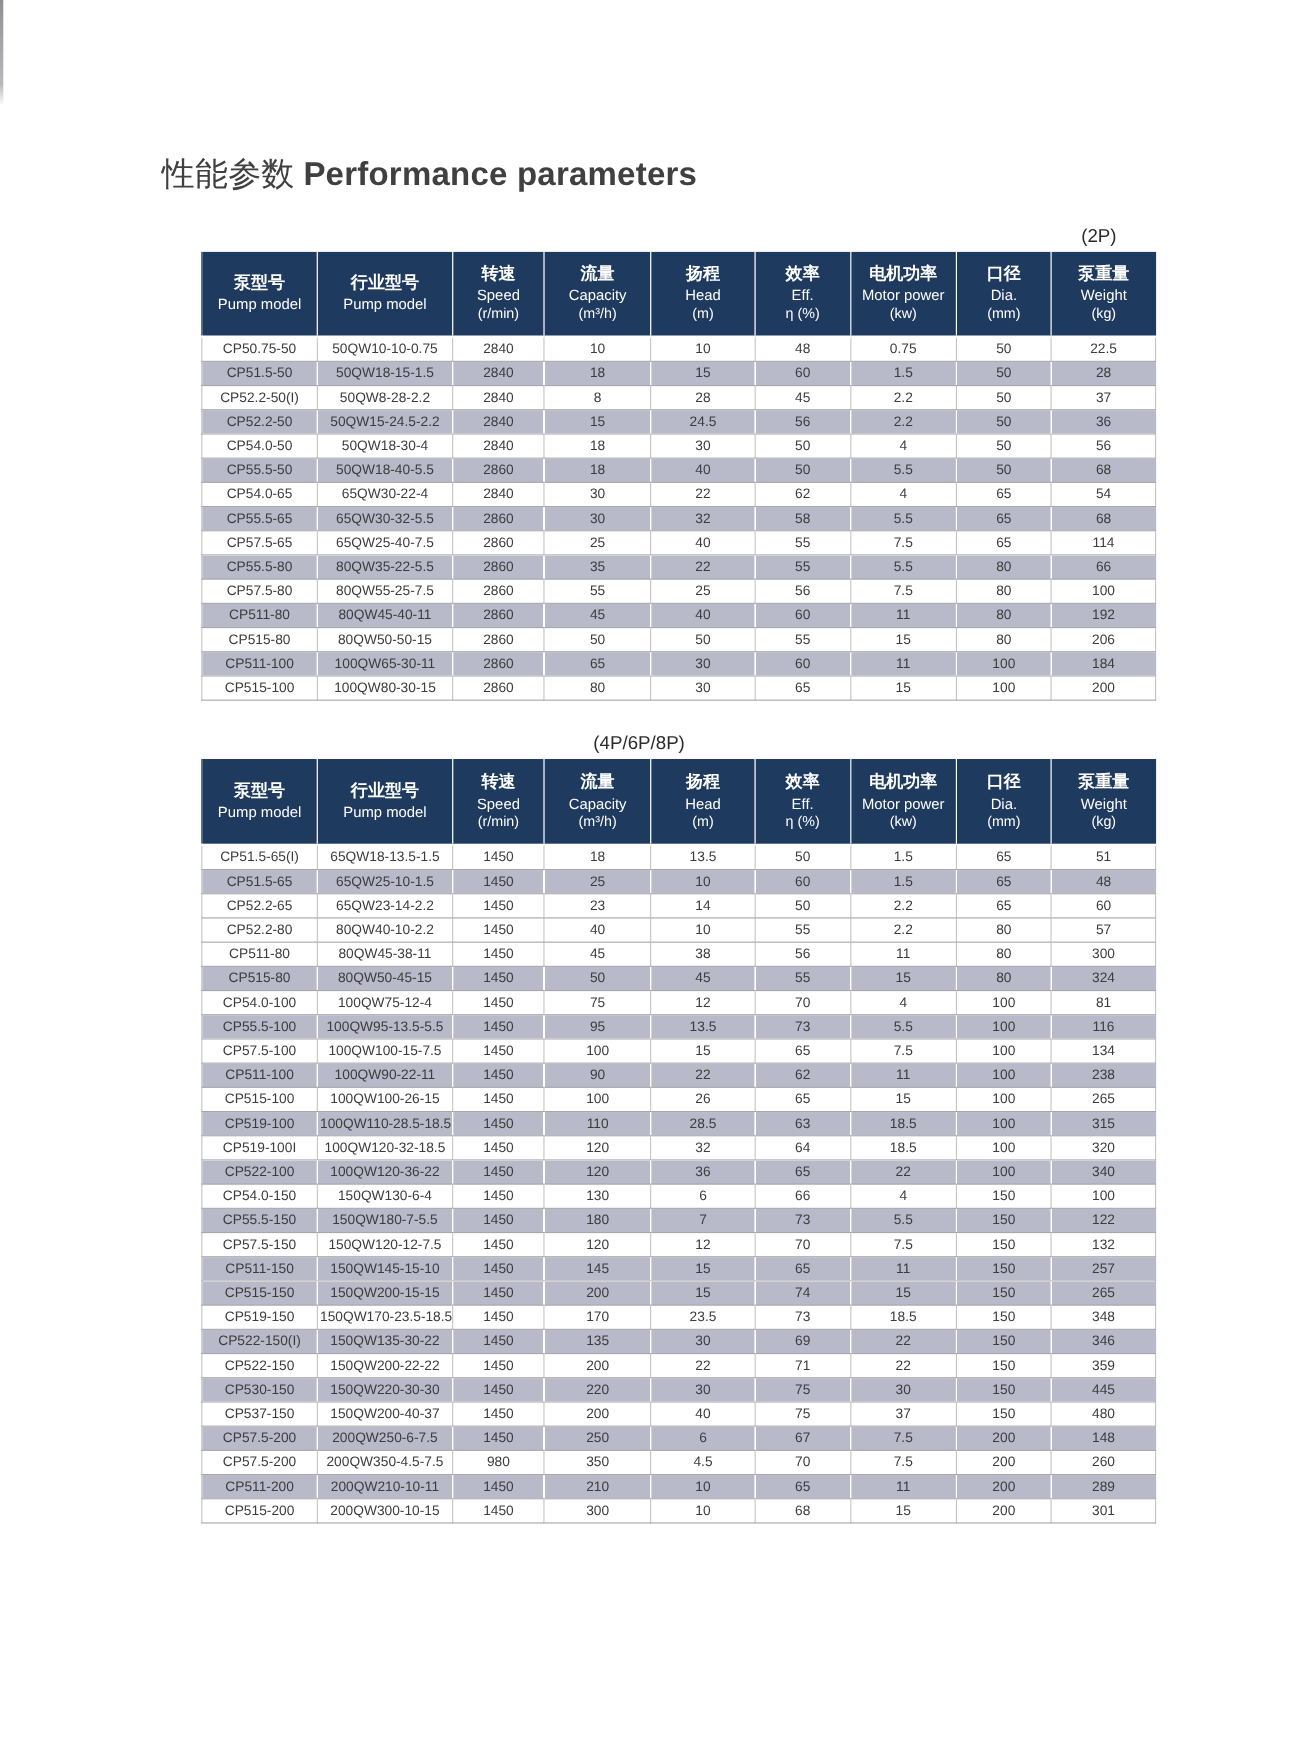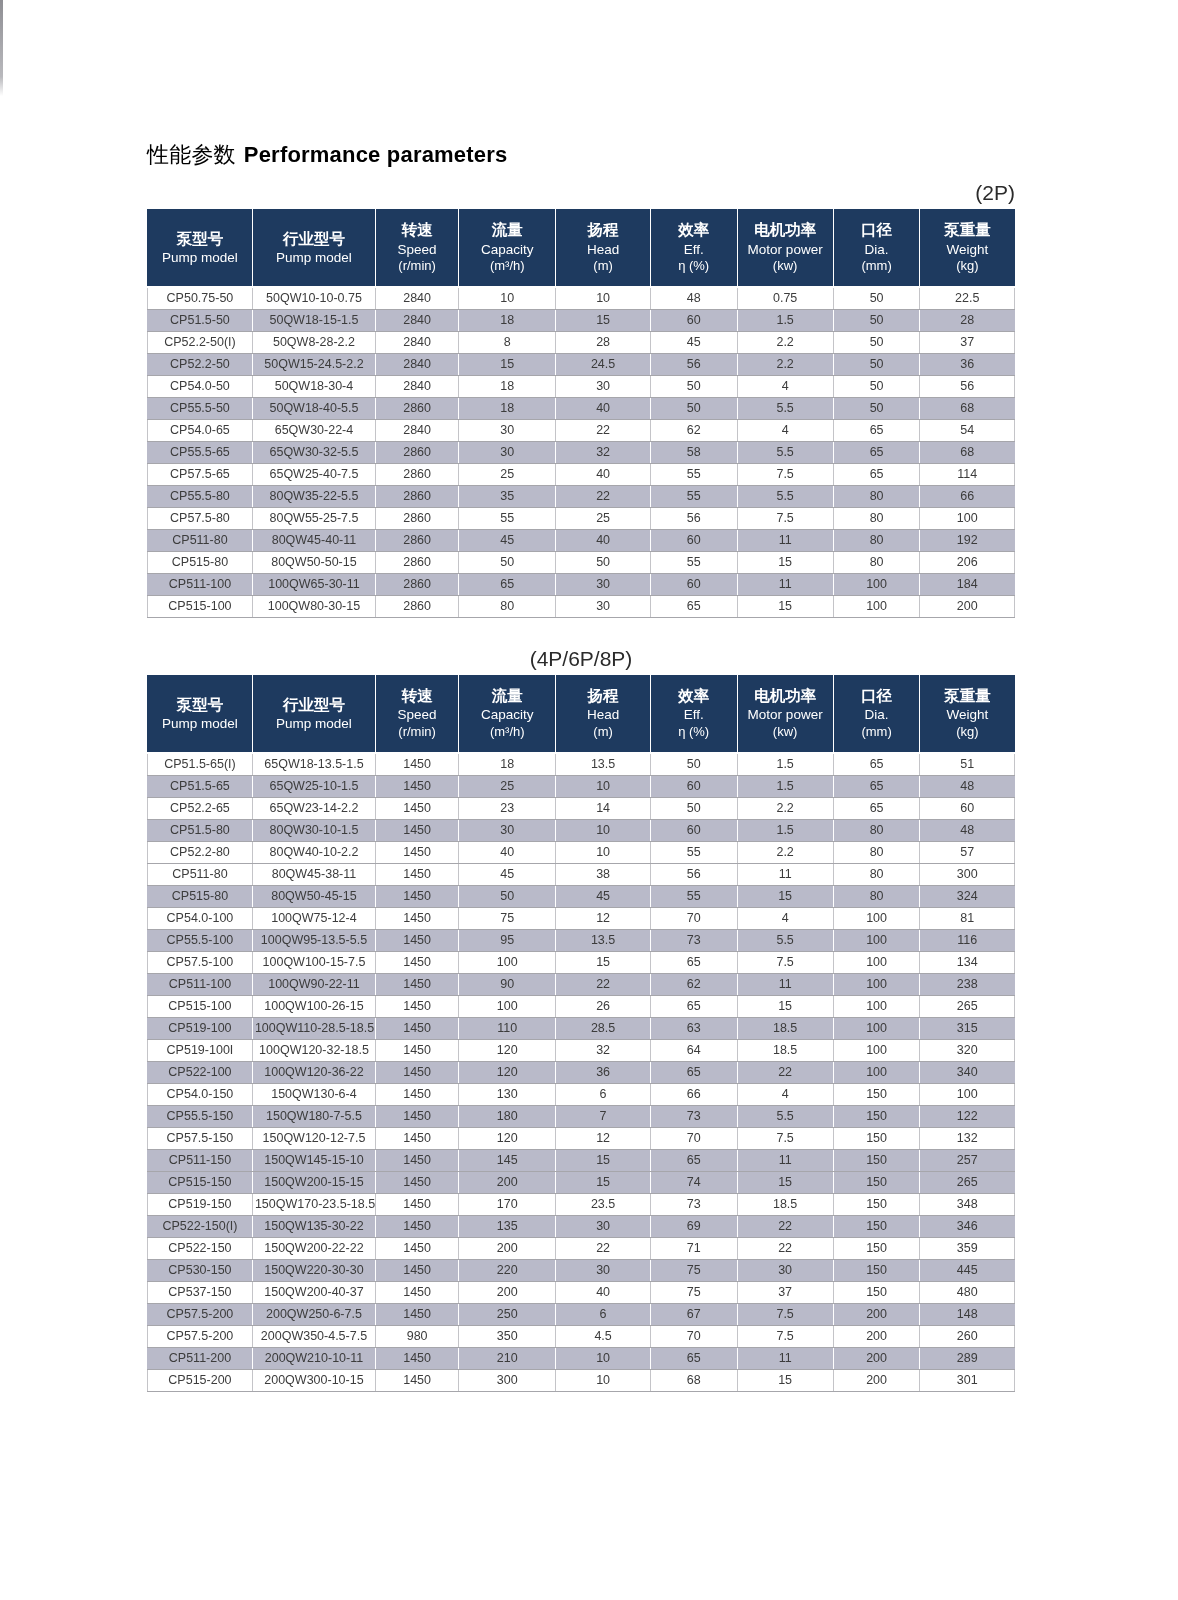--- a/index.html
+++ b/index.html
@@ -12,39 +12,40 @@
   }
   .edge-artifact{
     position:absolute;left:0;top:0;width:3px;height:96px;
     background:linear-gradient(to bottom,#8e8e93,#b9b9bd 80%,rgba(185,185,189,0));
   }
   .content{
     position:absolute;left:147px;top:142px;width:868px;
   }
   .page-title{
     margin:0;
-    color:#000000;
-    font-size:22px;
+    color:#404040;
+    font-size:30px;
     font-weight:600;
     letter-spacing:.2px;
     line-height:1.15;
   }
   .page-title .zh{margin-right:8px;font-weight:500;}
   .pole-tag{
     text-align:right;
     color:#2b2b2b;
-    font-size:21px;
+    font-size:17px;
     line-height:1;
-    margin:15px 0 6px 0;
+    margin:29px 0 6px 0;
   }
   .pole-tag.second{margin-top:30px;text-align:center;}
   table{
     width:100%;
     border-collapse:collapse;
     table-layout:fixed;
+    margin-left:36px;
   }
   thead th{
     background:#1e3a5f;
     color:#ffffff;
     font-weight:normal;
     vertical-align:middle;
     padding:11px 2px;
     border-left:1px solid #ffffff;
     border-bottom:2px solid #ffffff;
   }
@@ -401,31 +402,20 @@
             <td>CP52.2-65</td>
             <td>65QW23-14-2.2</td>
             <td>1450</td>
             <td>23</td>
             <td>14</td>
             <td>50</td>
             <td>2.2</td>
             <td>65</td>
             <td>60</td>
           </tr>
-          <tr class="alt">
-            <td>CP51.5-80</td>
-            <td>80QW30-10-1.5</td>
-            <td>1450</td>
-            <td>30</td>
-            <td>10</td>
-            <td>60</td>
-            <td>1.5</td>
-            <td>80</td>
-            <td>48</td>
-          </tr>
           <tr>
             <td>CP52.2-80</td>
             <td>80QW40-10-2.2</td>
             <td>1450</td>
             <td>40</td>
             <td>10</td>
             <td>55</td>
             <td>2.2</td>
             <td>80</td>
             <td>57</td>

